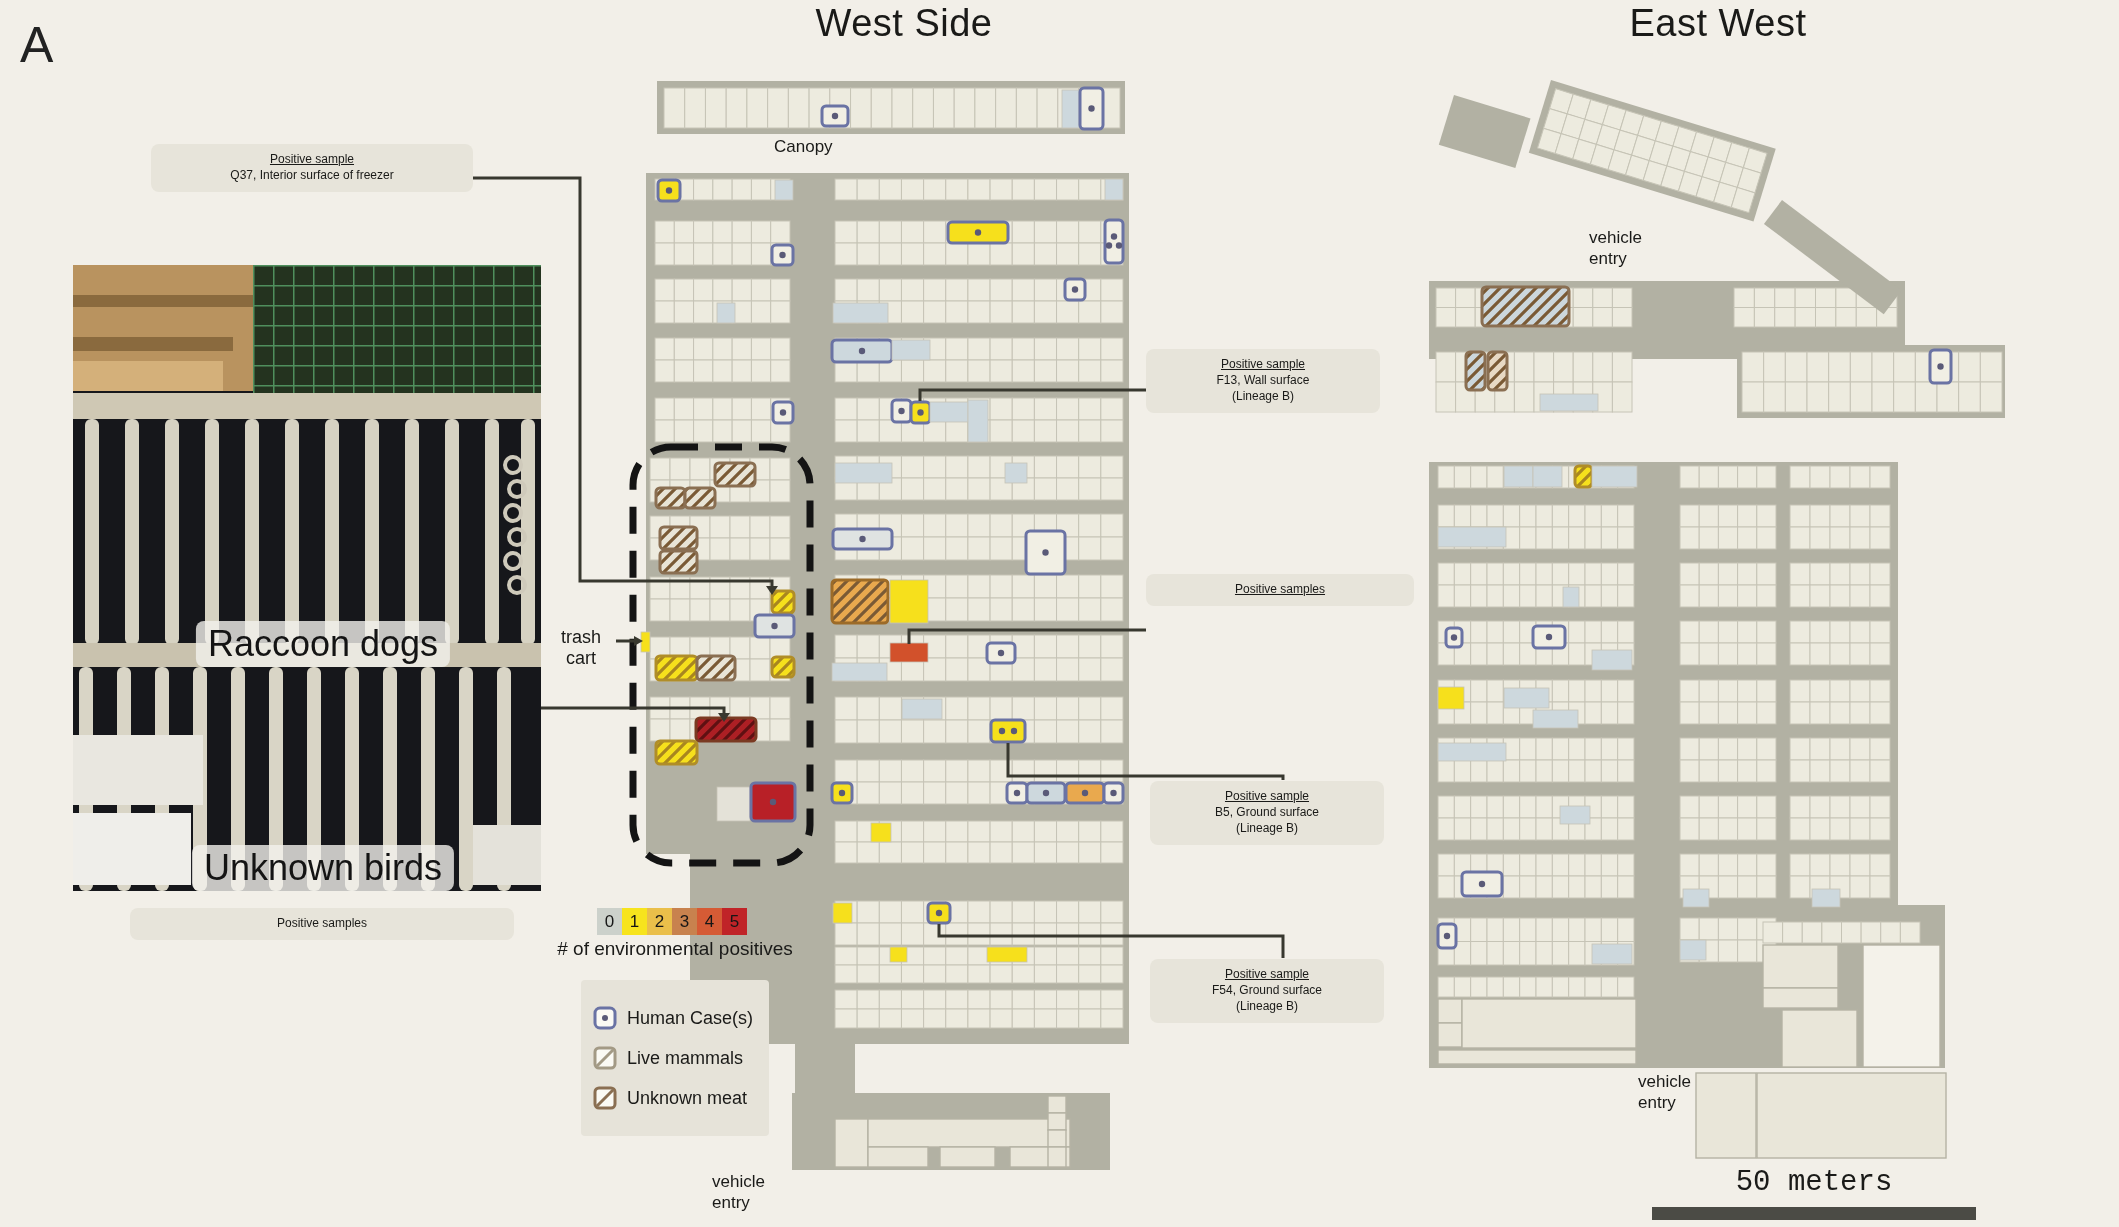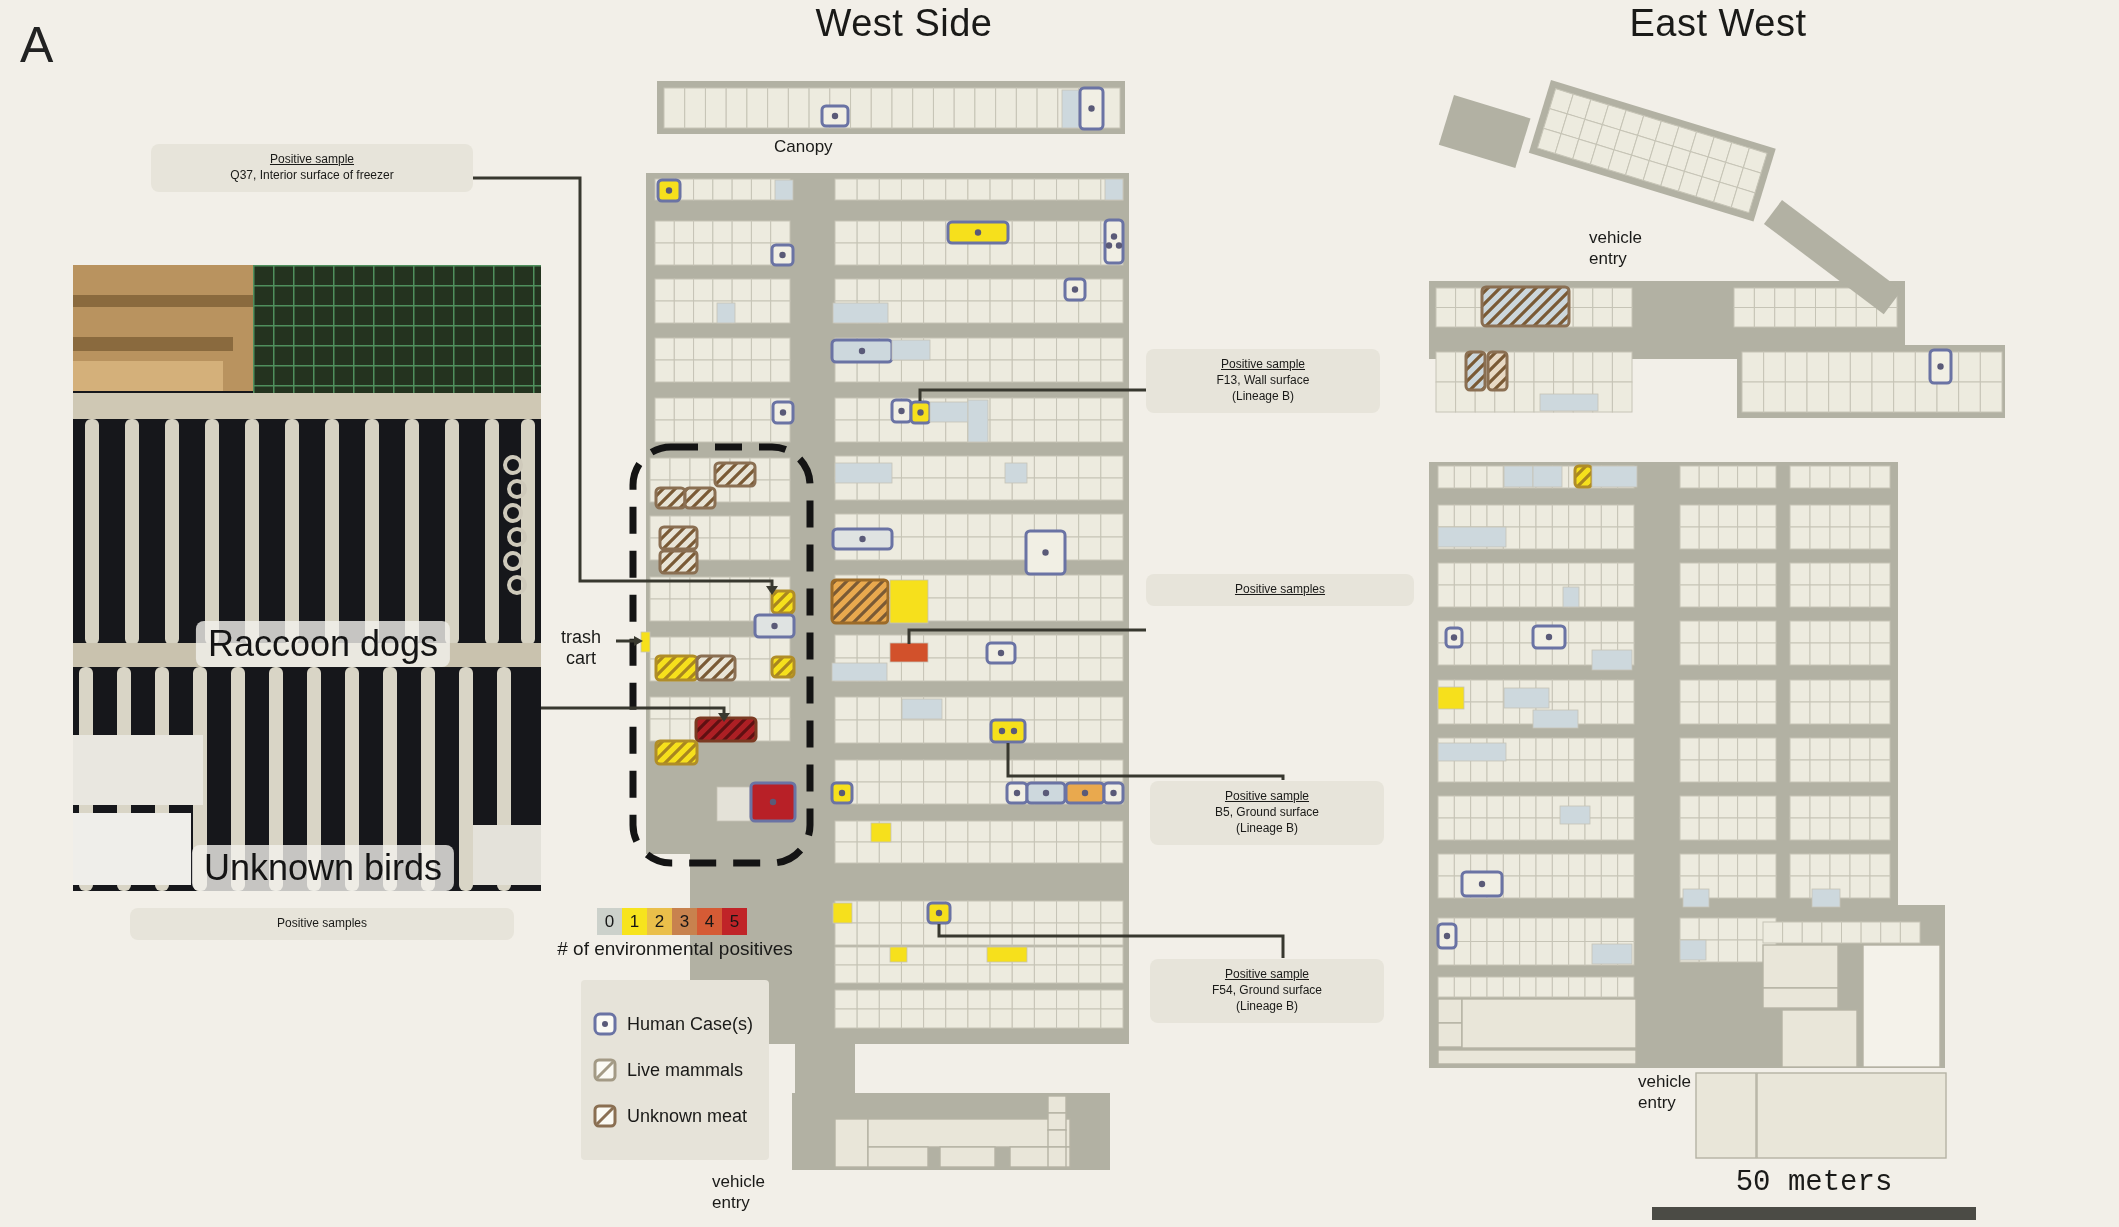--- a/index.html
+++ b/index.html
@@ -10,21 +10,21 @@
   .panel-label{font-size:50px;color:#222;}
   .side-title{font-size:38px;text-align:center;letter-spacing:.5px;}
   .map-label{font-size:17px;text-align:left;line-height:1.22;}
   .small-label{font-size:18px;text-align:center;line-height:1.18;}
   .scale-label{font-size:29px;text-align:center;font-family:Liberation Mono, monospace;}
   .callout{background:#e7e4da;border-radius:8px;text-align:center;
            font-size:12px;line-height:1.33;padding:8px 6px;box-sizing:border-box;}
   .callout .title{display:block;}
   .callout .title.u{text-decoration:underline;}
   .legend-box{background:#e6e3d9;border-radius:4px;padding:10px 12px;box-sizing:border-box;}
-  .legend-row{display:flex;align-items:center;margin:22px 0;}
+  .legend-row{display:flex;align-items:center;margin:16px 0;}
   .legend-row .lbl{font-size:18px;margin-left:10px;white-space:nowrap;}
   .scale-cells{display:flex;}
   .scale-cell{width:25px;height:27px;display:flex;align-items:center;justify-content:center;
               font-size:17px;color:#161616;}
   .scale-caption{font-size:19px;text-align:center;margin-top:3px;white-space:nowrap;}
   .photo{overflow:hidden;background:#141418;}
   .photo-pill{position:absolute;left:50%;transform:translateX(-50%);
               background:rgba(242,241,236,.8);border-radius:8px;padding:2px 12px;
               font-size:36px;color:#141414;white-space:nowrap;margin-left:16px;}
 </style>

